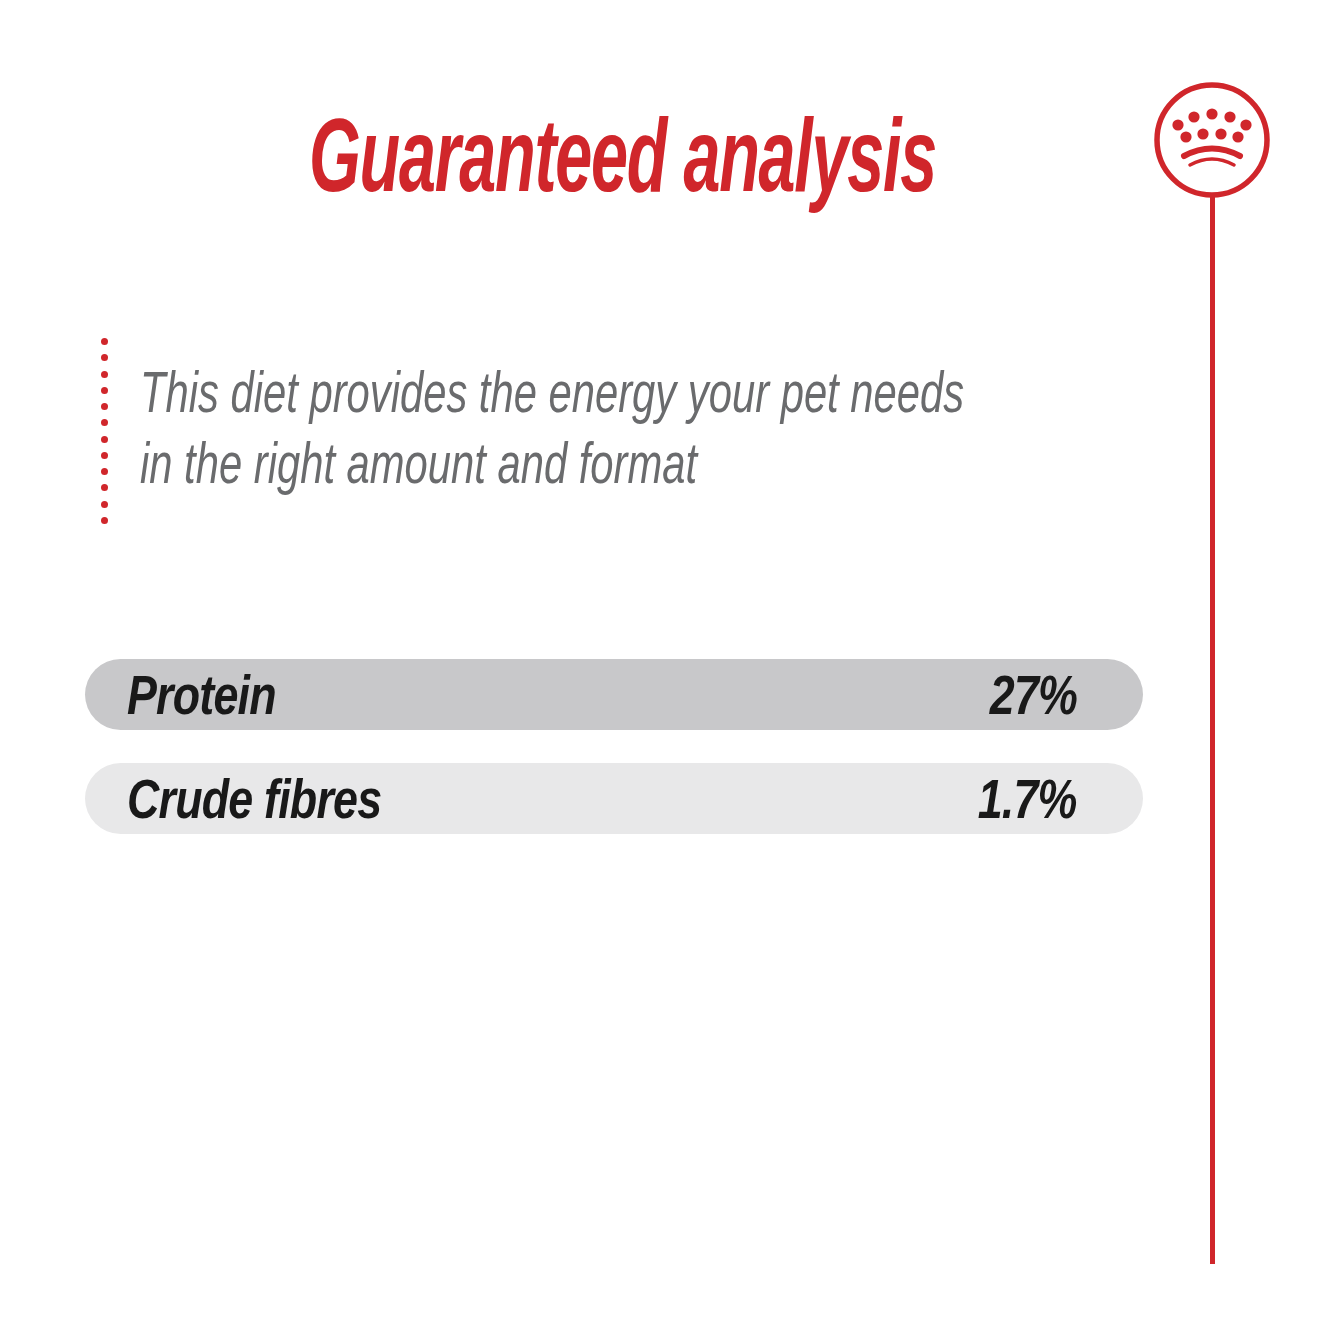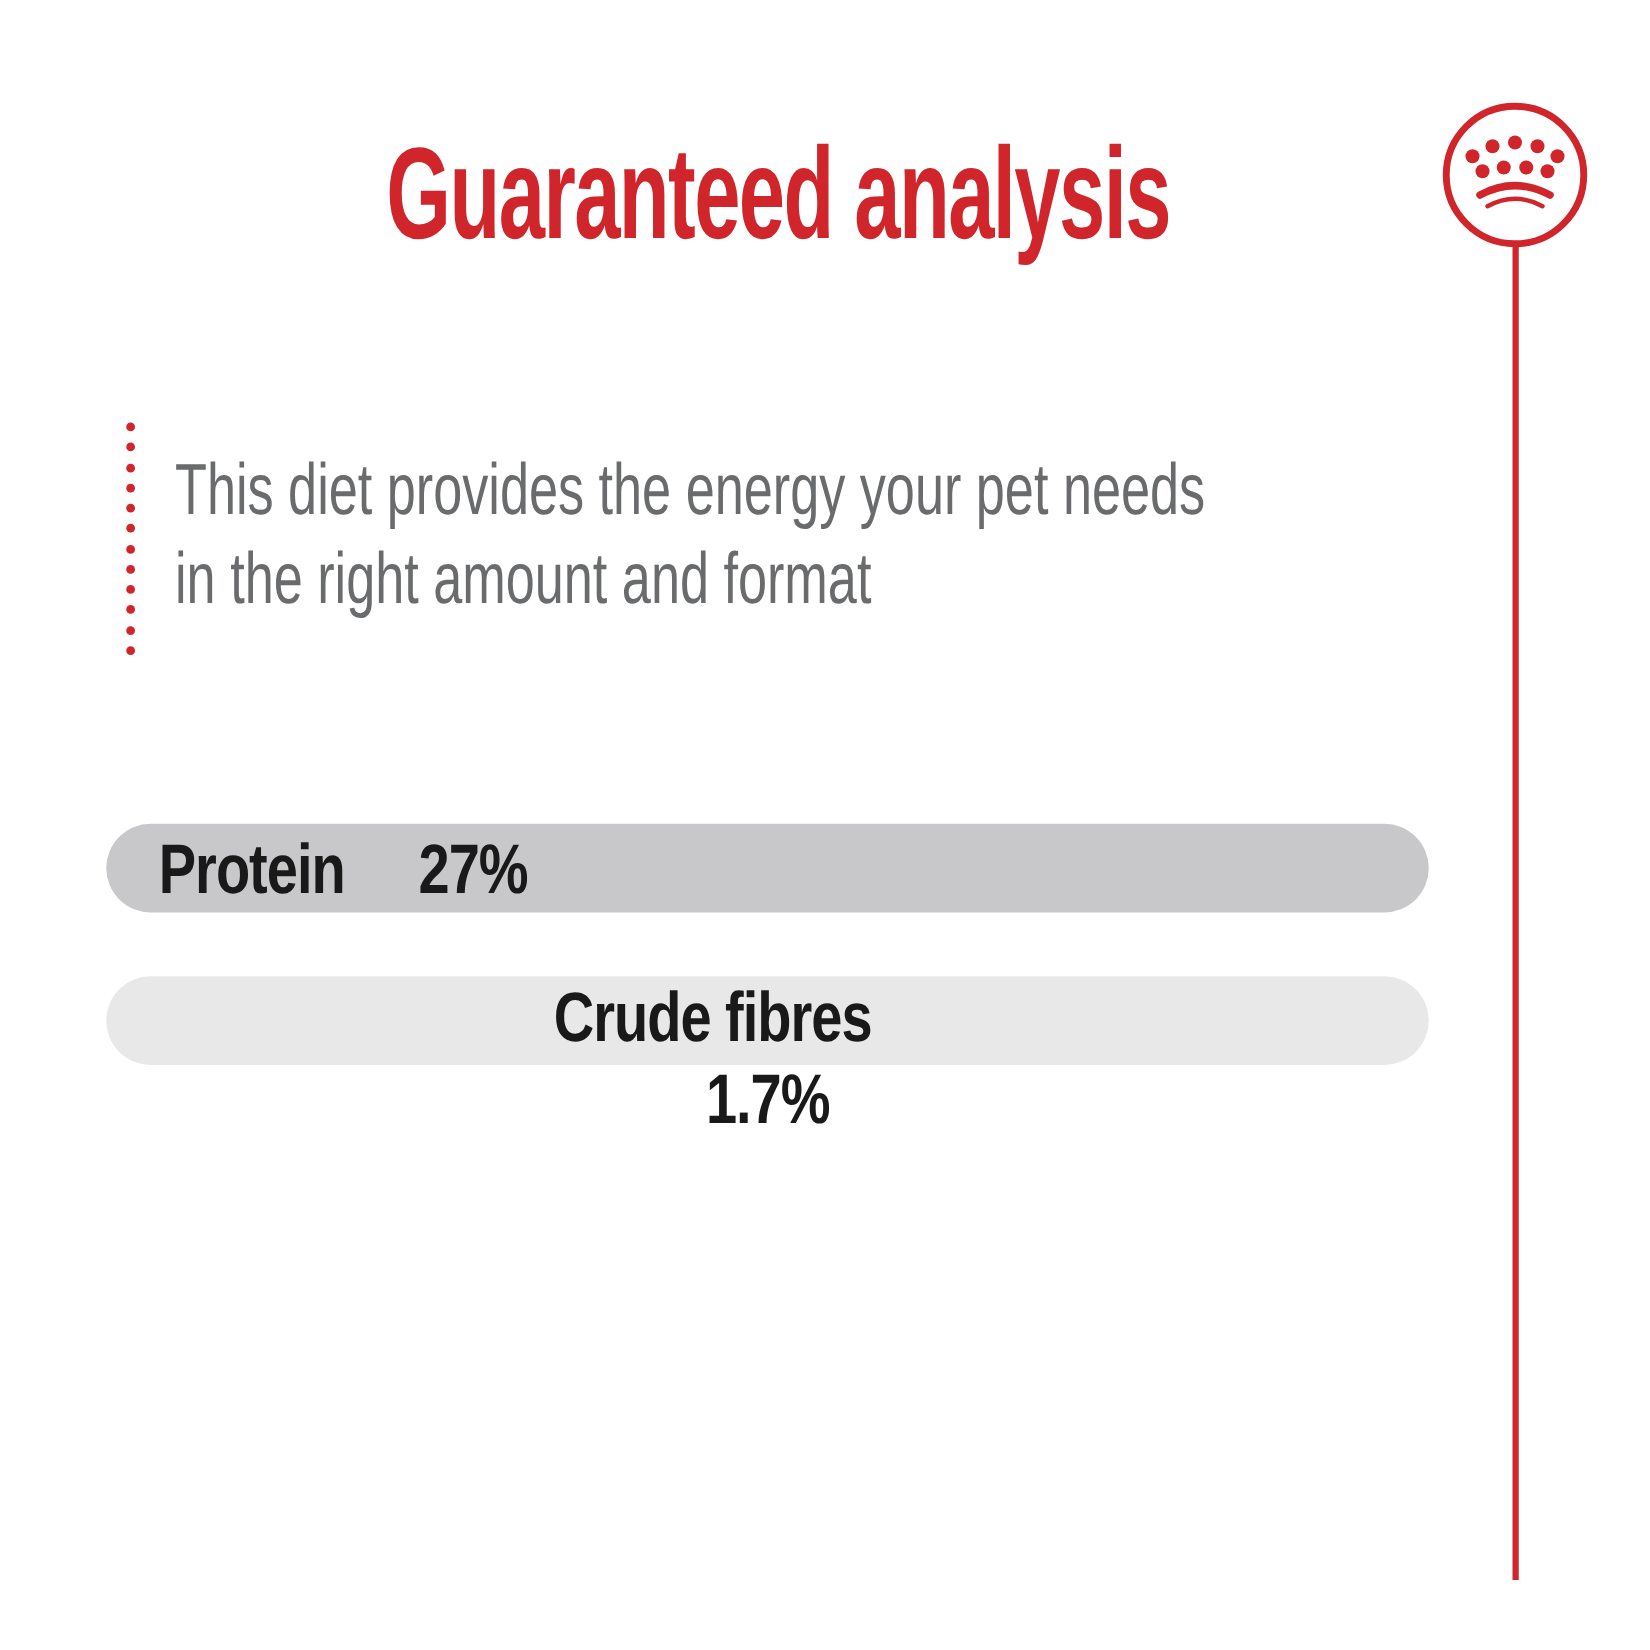--- a/index.html
+++ b/index.html
@@ -3,21 +3,21 @@
 <meta charset="utf-8">
 <style>
   html, body { margin: 0; padding: 0; }
   body {
     width: 1320px; height: 1320px;
     background: #ffffff;
     font-family: "Liberation Sans", sans-serif;
     overflow: hidden;
     position: relative;
   }
-  .canvas { position: absolute; inset: 0; }
+  .canvas { position: absolute; inset: 0; font-style: italic; }
 
   
   .title {
     position: absolute;
     left: 0; top: 96px;
     width: 1245px;
     margin: 0;
     text-align: center;
     font-size: 104px;
     font-weight: bold;
@@ -77,28 +77,29 @@
 
   
   .table {
     position: absolute;
     left: 85px; top: 659px;
     width: 1058px;
   }
   .row {
     height: 71px;
     border-radius: 36px;
-    margin-bottom: 51px;
+    margin-bottom: 33px;
     display: flex;
     align-items: center;
+    justify-content: space-between;
     padding: 0 66px 0 42px;
     box-sizing: border-box;
   }
   .row.dark  { background: var(--bar-dark, #c8c8ca); }
-  .row.light { background: var(--bar-light, #e8e8e9); flex-direction: column; }
+  .row.light { background: var(--bar-light, #e8e8e9); }
   .row .label, .row .value {
     font-size: 56px;
     font-weight: bold;
     letter-spacing: -1px;
     color: #191919;
     white-space: nowrap;
   }
   .row .label { transform: scaleX(0.8); transform-origin: 0 50%; }
   .row .value { transform: scaleX(0.8); transform-origin: 100% 50%; }
 </style>

